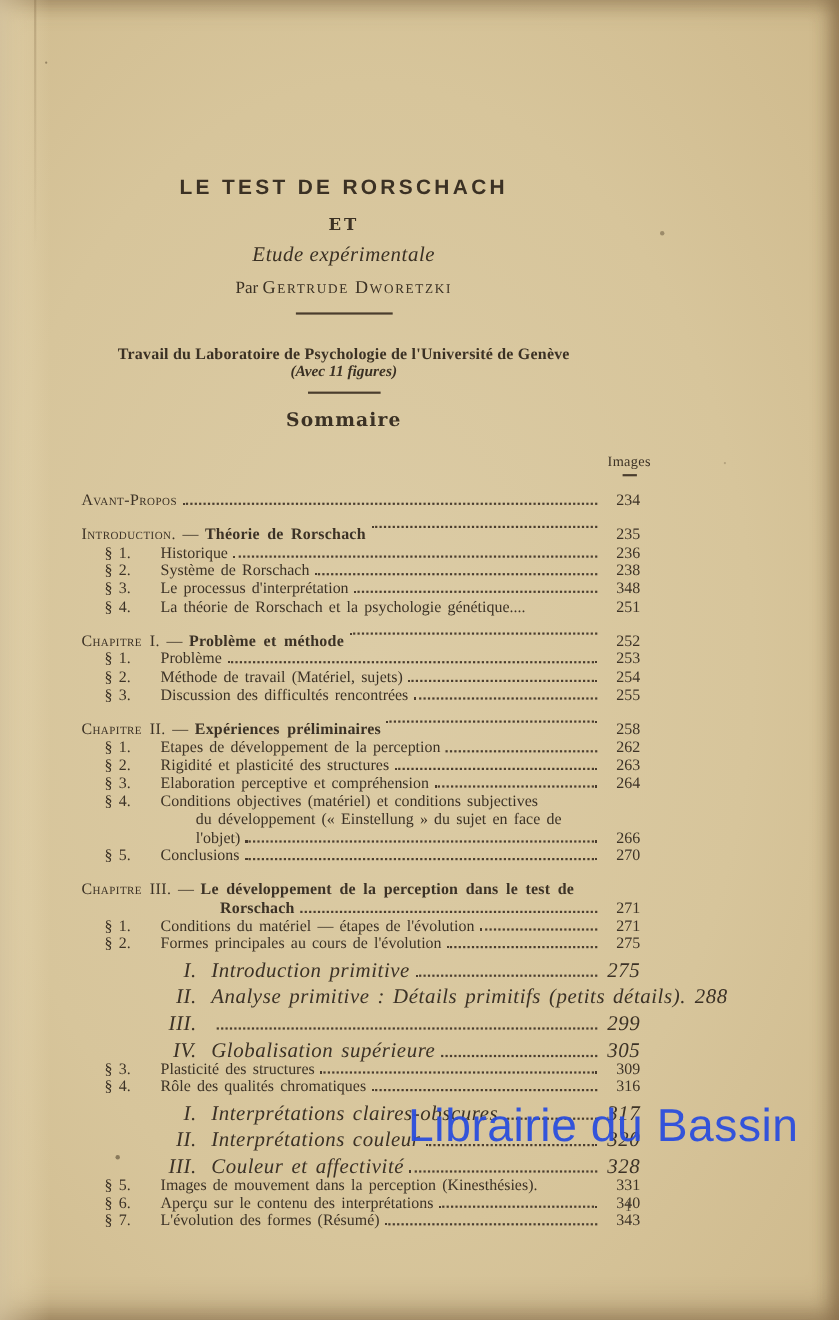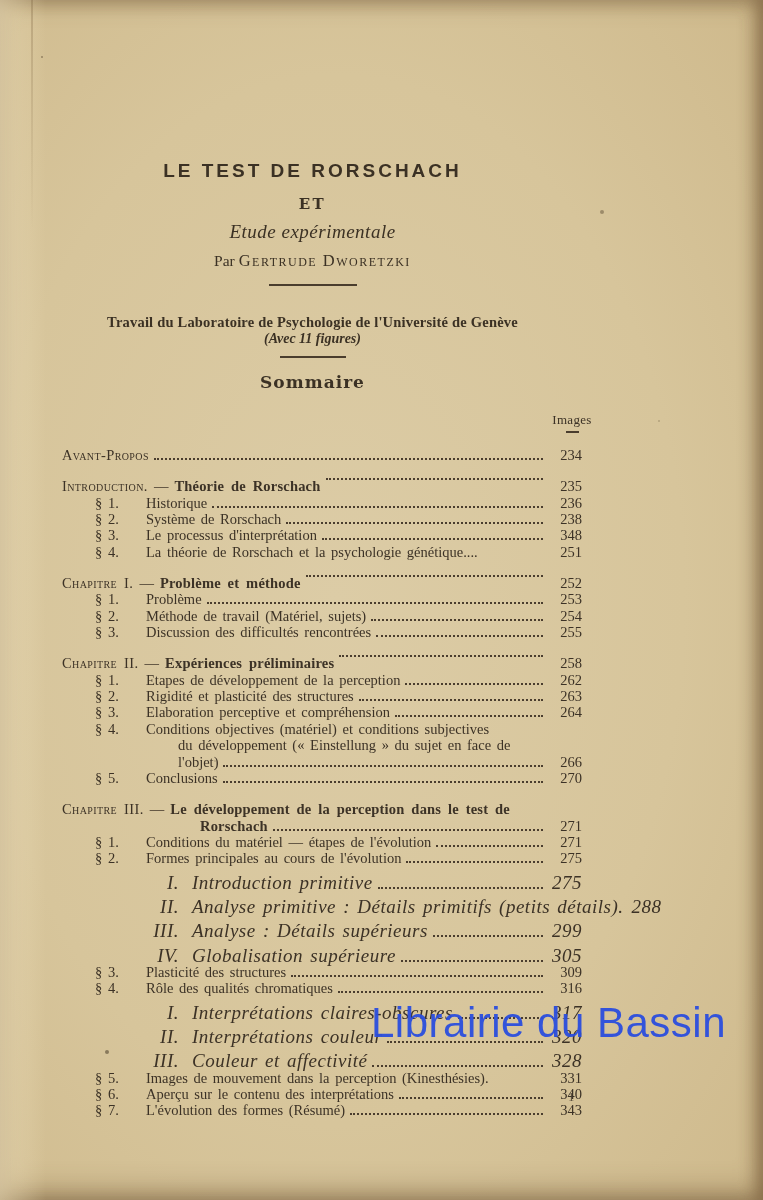--- a/index.html
+++ b/index.html
@@ -47,21 +47,21 @@
 
   
   .pages-head{position:absolute;left:548px;top:412px;width:48px;text-align:center;
     font-size:13px;color:#3c3226;letter-spacing:.3px;}
   .pages-dash{width:13px;height:2px;background:#4a3d2e;margin:3px auto 0;}
 
   
   .toc{position:absolute;left:62px;top:447px;width:520px;font-size:14.5px;color:#3c3226;word-spacing:2px;}
   .row{display:flex;align-items:baseline;line-height:16.35px;white-space:nowrap;}
   .row.gap{margin-top:15px;}
-  .row .sc{font-variant:small-caps;letter-spacing:.4px;flex:0 0 auto;}
+  .row .sc{font-variant:small-caps;letter-spacing:.4px;flex:0 0 auto;margin-left:12px;}
   .row .dash{margin:0 6px;flex:0 0 auto;}
   .row .bold{font-weight:700;letter-spacing:.2px;flex:0 0 auto;}
   .row .txt{flex:0 0 auto;}
   .row.section{word-spacing:3px;align-items:center;}
   .row.entry .marker{flex:0 0 84px;padding-left:33px;box-sizing:border-box;}
   .row.sub .marker{flex:0 0 130px;text-align:right;padding-right:13px;box-sizing:border-box;}
   .row.cont{padding-left:116px;}
   .row.cont2{padding-left:138px;}
   .leaders{flex:1 1 auto;min-width:6px;border-bottom:2px dotted #4a3d2e;margin:0 5px 2px;align-self:baseline;}
   .filler{flex:1 1 auto;min-width:4px;}
@@ -239,21 +239,20 @@
         <span class="pagenum">275</span>
       </div>
       <div class="row sub">
         <span class="marker">II.</span>
         <span class="txt">Analyse primitive : Détails primitifs (petits détails).</span>
         <span class="filler"></span>
         <span class="pagenum">288</span>
       </div>
       <div class="row sub">
         <span class="marker">III.</span>
-        <span class="txt">Analyse : Détails supérieurs</span>
         <span class="leaders"></span>
         <span class="pagenum">299</span>
       </div>
       <div class="row sub">
         <span class="marker">IV.</span>
         <span class="txt">Globalisation supérieure</span>
         <span class="leaders"></span>
         <span class="pagenum">305</span>
       </div>
       <div class="row entry">

